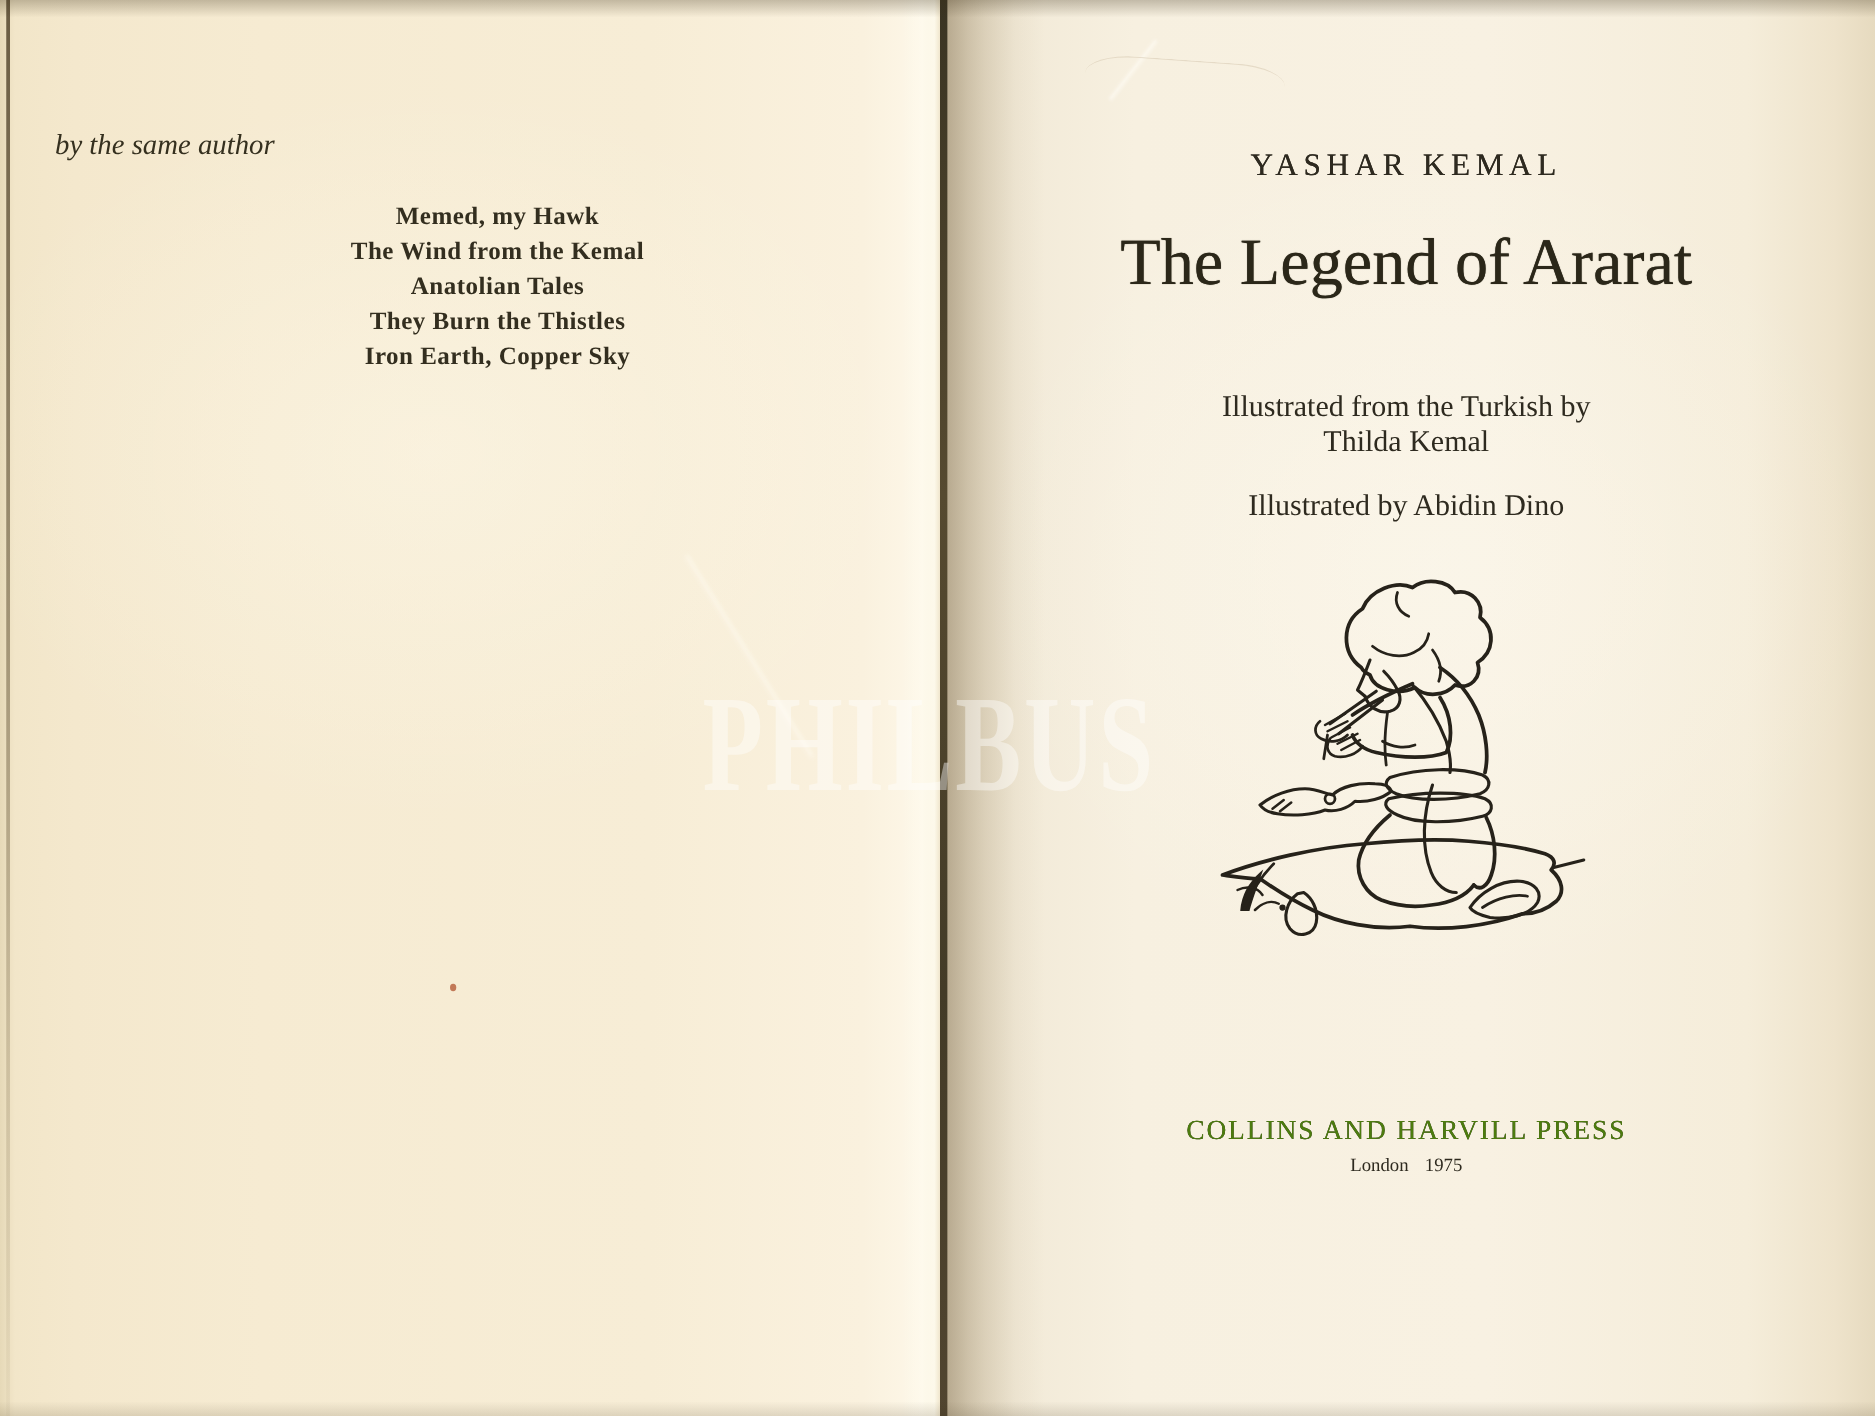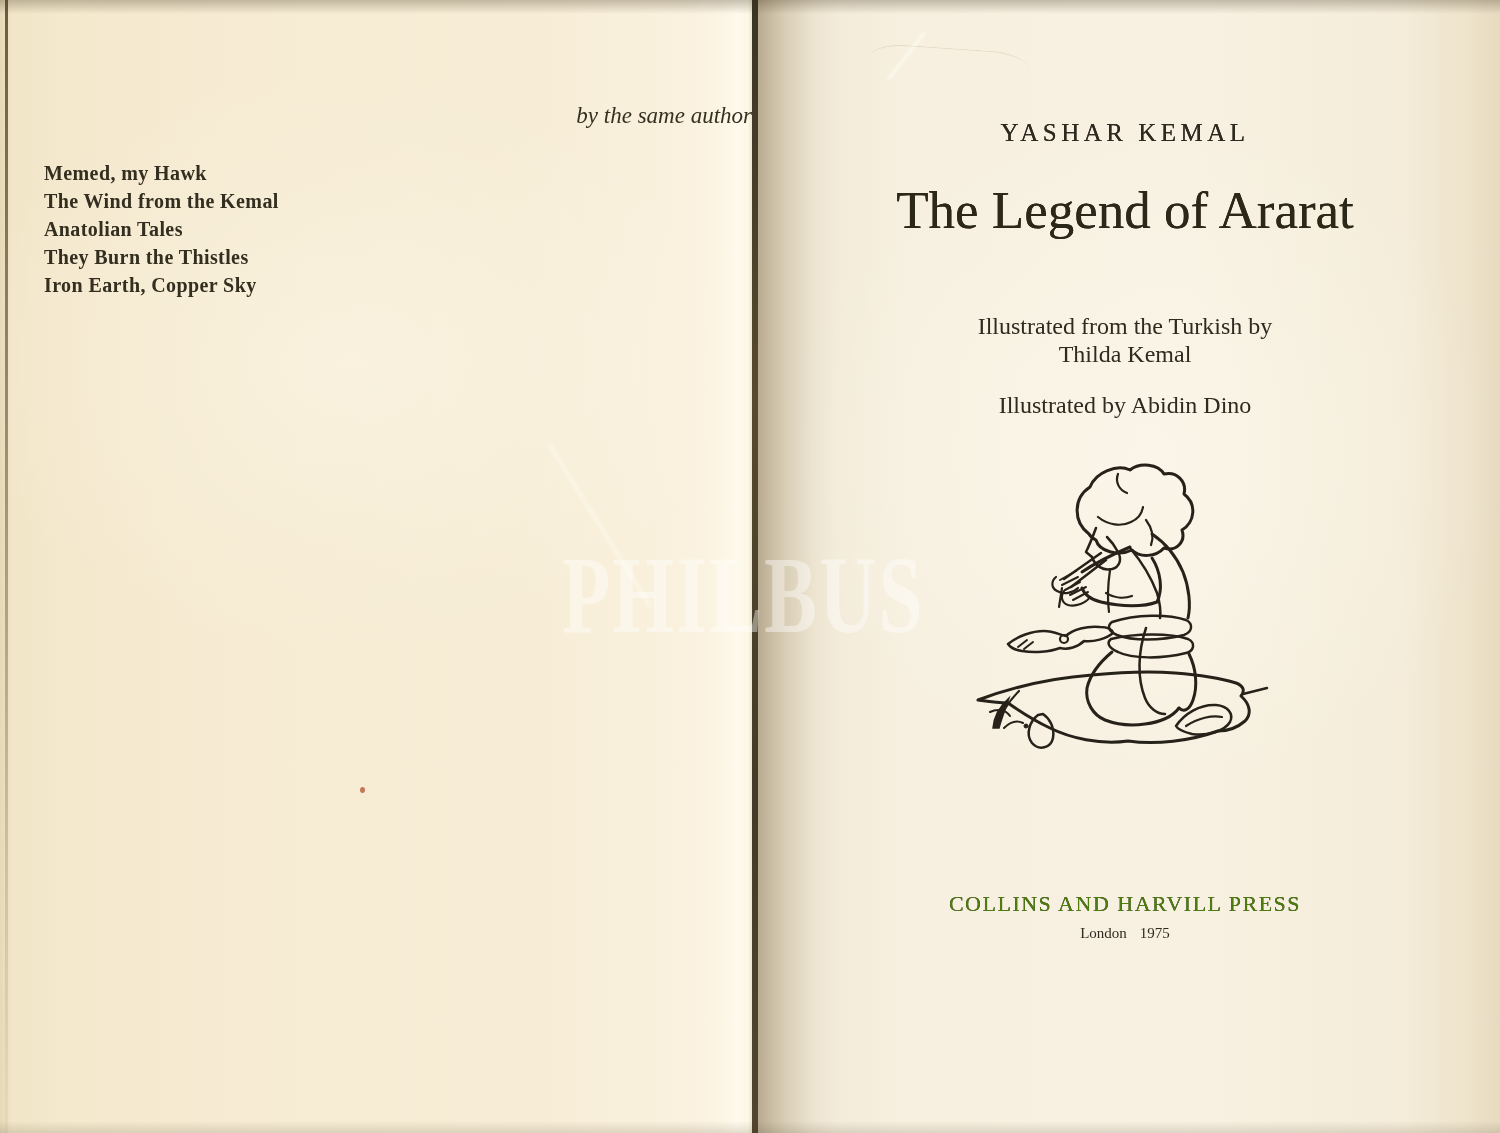--- a/index.html
+++ b/index.html
@@ -66,25 +66,25 @@
     border-top: 1.5px solid rgba(150,120,85,0.18);
     border-radius: 50% / 100%; transform: rotate(4deg);
   }
   .paper-speck {
     position: absolute; left: 360px; top: 787px; width: 5px; height: 6px;
     border-radius: 50%; background: #b0532e; opacity: 0.75;
   }
   
   .same-author-heading {
     position: absolute; left: 44px; top: 103px; width: 708px;
-    text-align: right; font-style: italic; font-size: 23px; color: #35301f;
+    text-align: left; font-style: italic; font-size: 23px; color: #35301f;
   }
   .titles-list {
     position: absolute; left: 44px; top: 159px; width: 708px;
-    text-align: left; font-size: 20px; font-weight: bold;
+    text-align: center; font-size: 20px; font-weight: bold;
     line-height: 28px; letter-spacing: 0.4px; color: #332e1f;
   }
   
   .rp-text { position: absolute; left: 755px; width: 740px; text-align: center; }
   .author-name {
     top: 119px; font-size: 25px; letter-spacing: 4.5px; color: #2e2a20;
     text-shadow: 0 0 0.4px #2e2a20;
   }
   .book-title {
     top: 180px; font-size: 53px; font-weight: normal; margin: 0; color: #2b2719;

